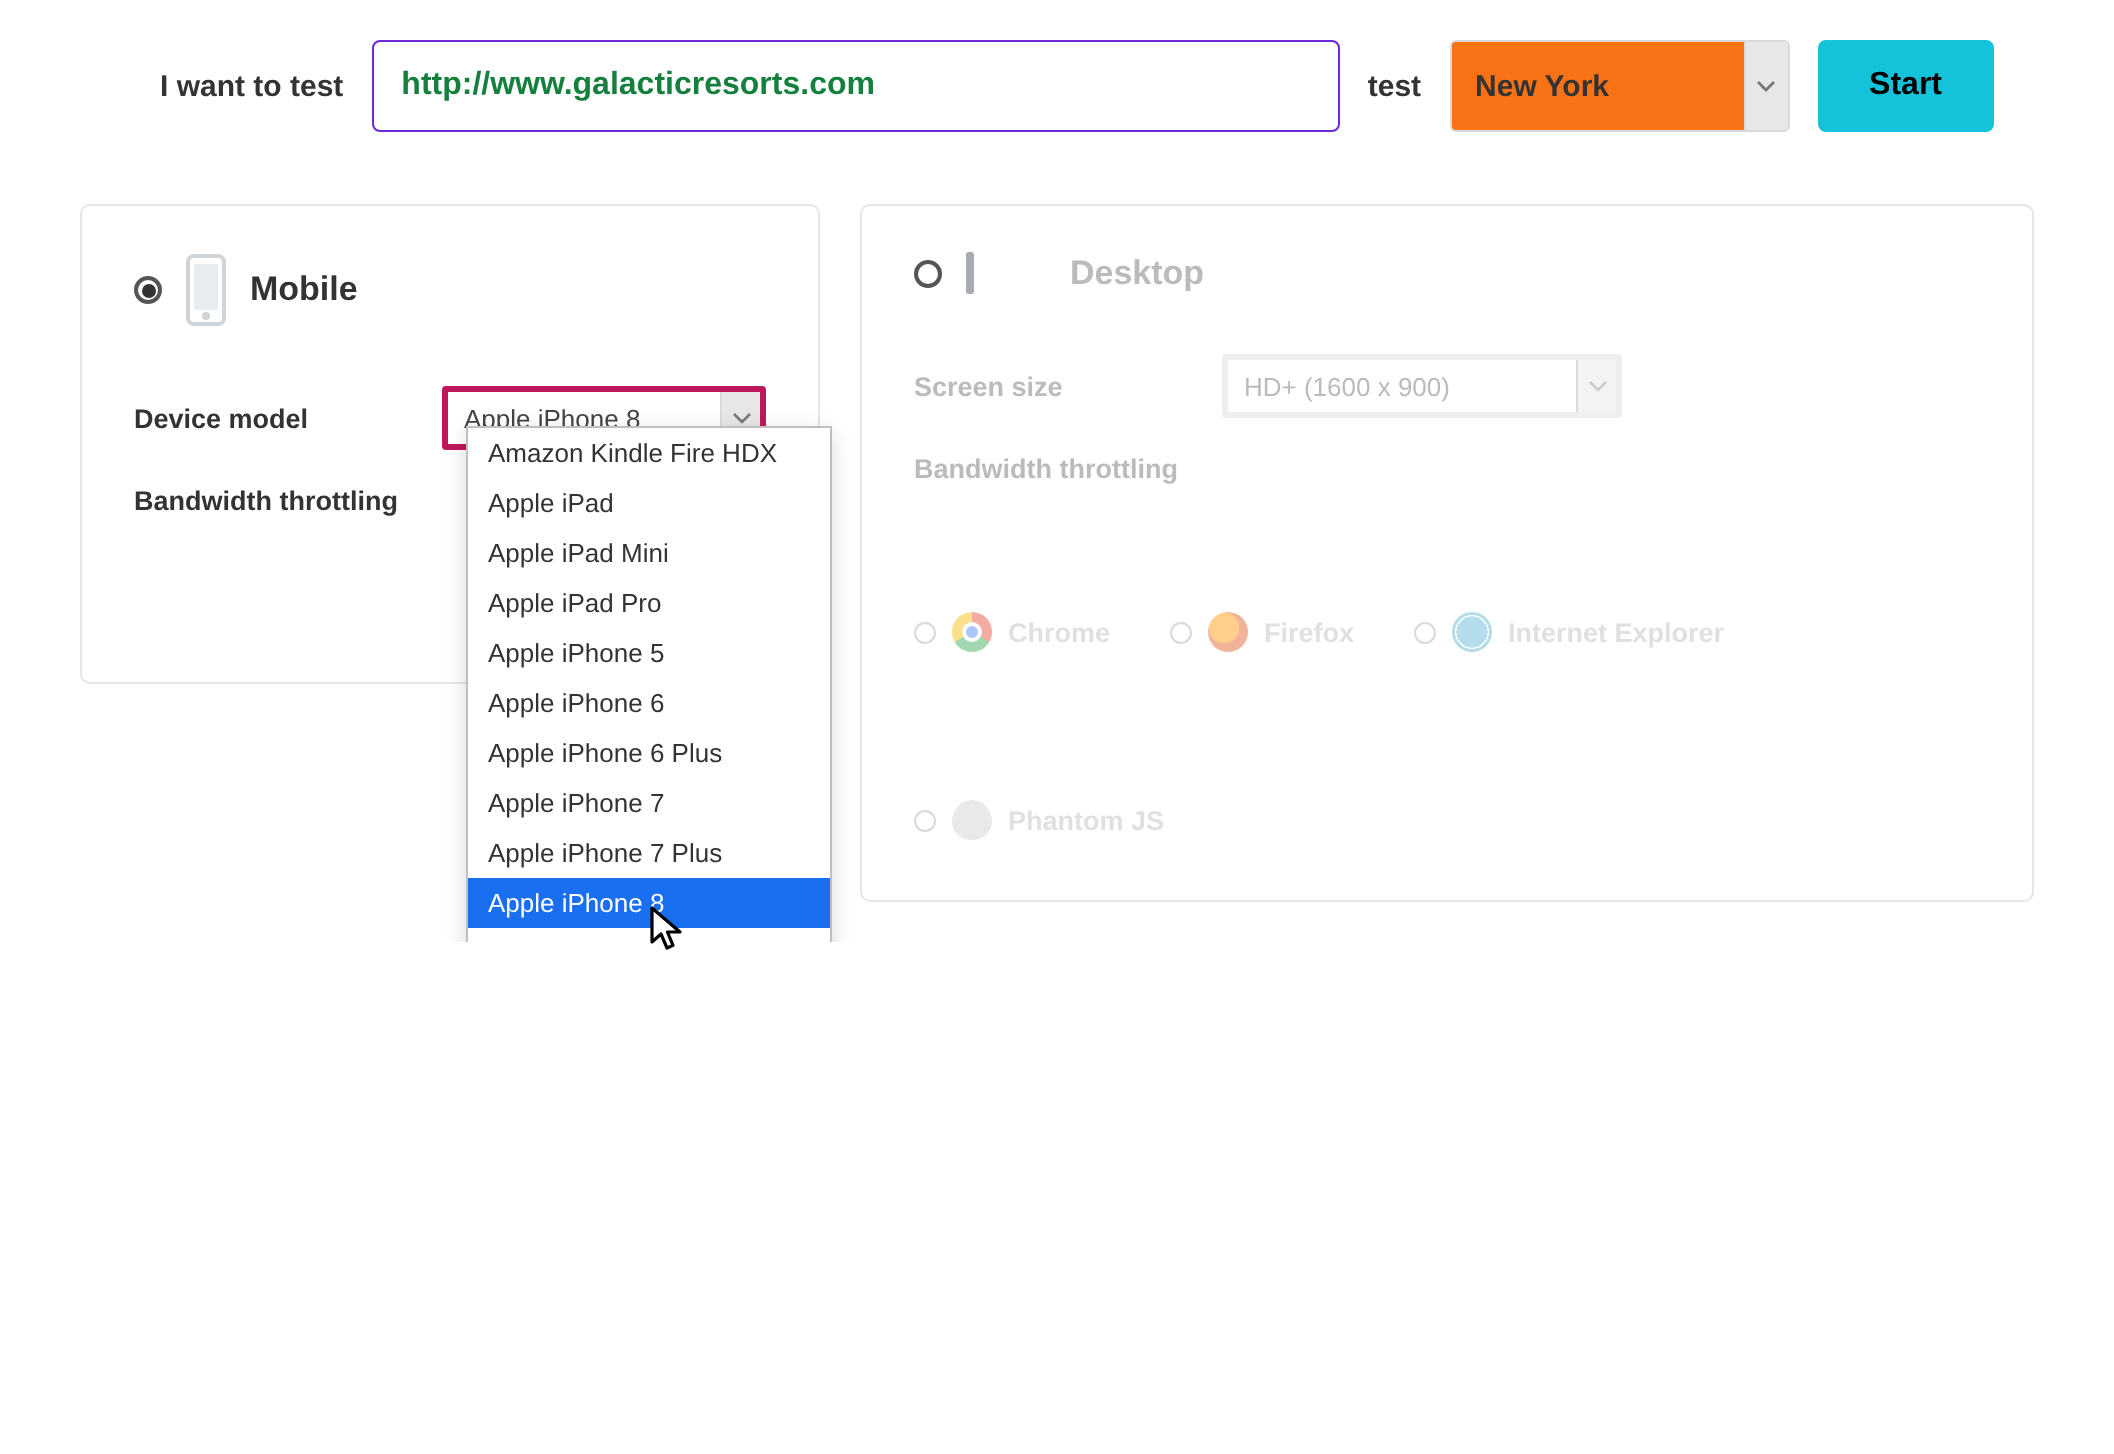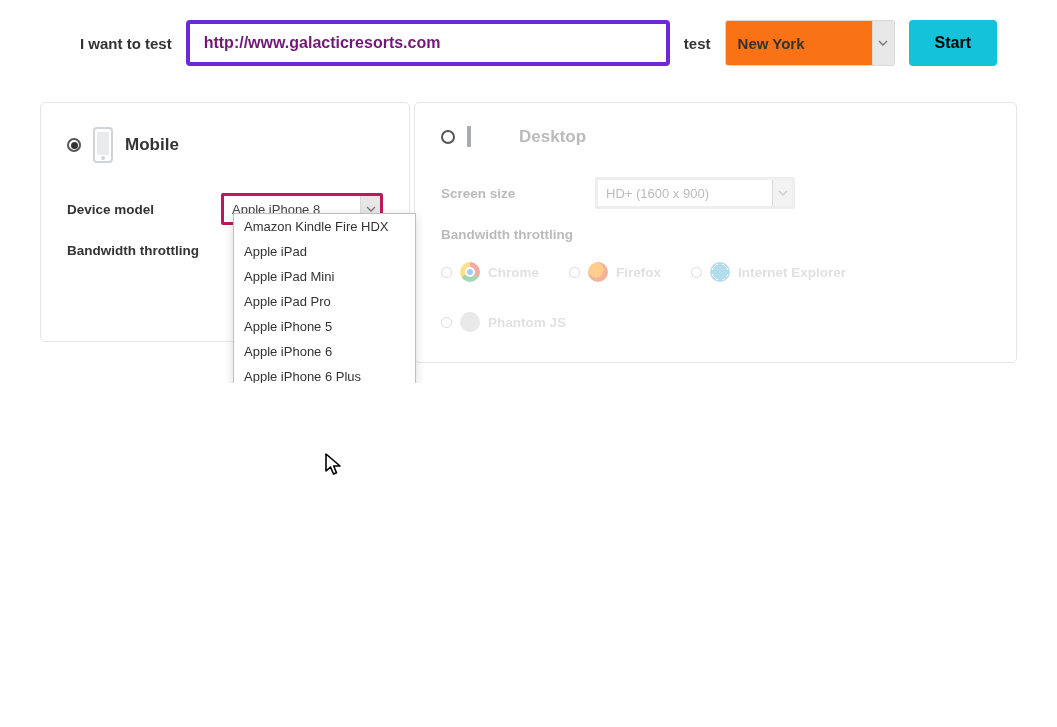--- a/index.html
+++ b/index.html
@@ -18,26 +18,26 @@
     padding: 0 40px 10px 60px;
   }
   .topbar .lbl {
     font-weight: 700;
     font-size: 15px;
     color: #333;
   }
   .url-input {
     flex: 1;
     height: 46px;
-    border: 4px solid #6d28d9;
+    border: 1px solid #6d28d9;
     border-radius: 4px;
     padding: 0 14px;
     font-size: 16px;
     font-weight: 700;
-    color: #701a75;
+    color: #15803d;
     background: #fff;
   }
   .location-select {
     width: 170px;
     height: 46px;
     border: 1px solid #d9d9d9;
     border-radius: 3px;
     display: flex;
     align-items: center;
     justify-content: space-between;
@@ -64,21 +64,21 @@
     background: #14c3d9;
     color: #000000;
     border: none;
     border-radius: 4px;
     font-weight: 700;
     font-size: 16px;
     cursor: pointer;
   }
   .panels {
     display: flex;
-    gap: 4px;
+    gap: 20px;
     margin-top: 26px;
     padding: 0 20px;
     align-items: flex-start;
   }
   .panel {
     border: 1px solid #e6e6e6;
     border-radius: 5px;
     padding: 24px 26px 30px 26px;
     position: relative;
   }
@@ -201,20 +201,21 @@
     gap: 30px;
     margin-top: 20px;
     align-items: center;
     flex-wrap: wrap;
   }
   .browser {
     display: flex;
     align-items: center;
     gap: 8px;
     opacity: 0.45;
+    margin-top: 44px;
   }
   .browser .r {
     width: 11px; height: 11px;
     border: 1.5px solid #aaa;
     border-radius: 50%;
   }
   .browser .bicon {
     width: 20px; height: 20px;
     border-radius: 50%;
     display: inline-block;

